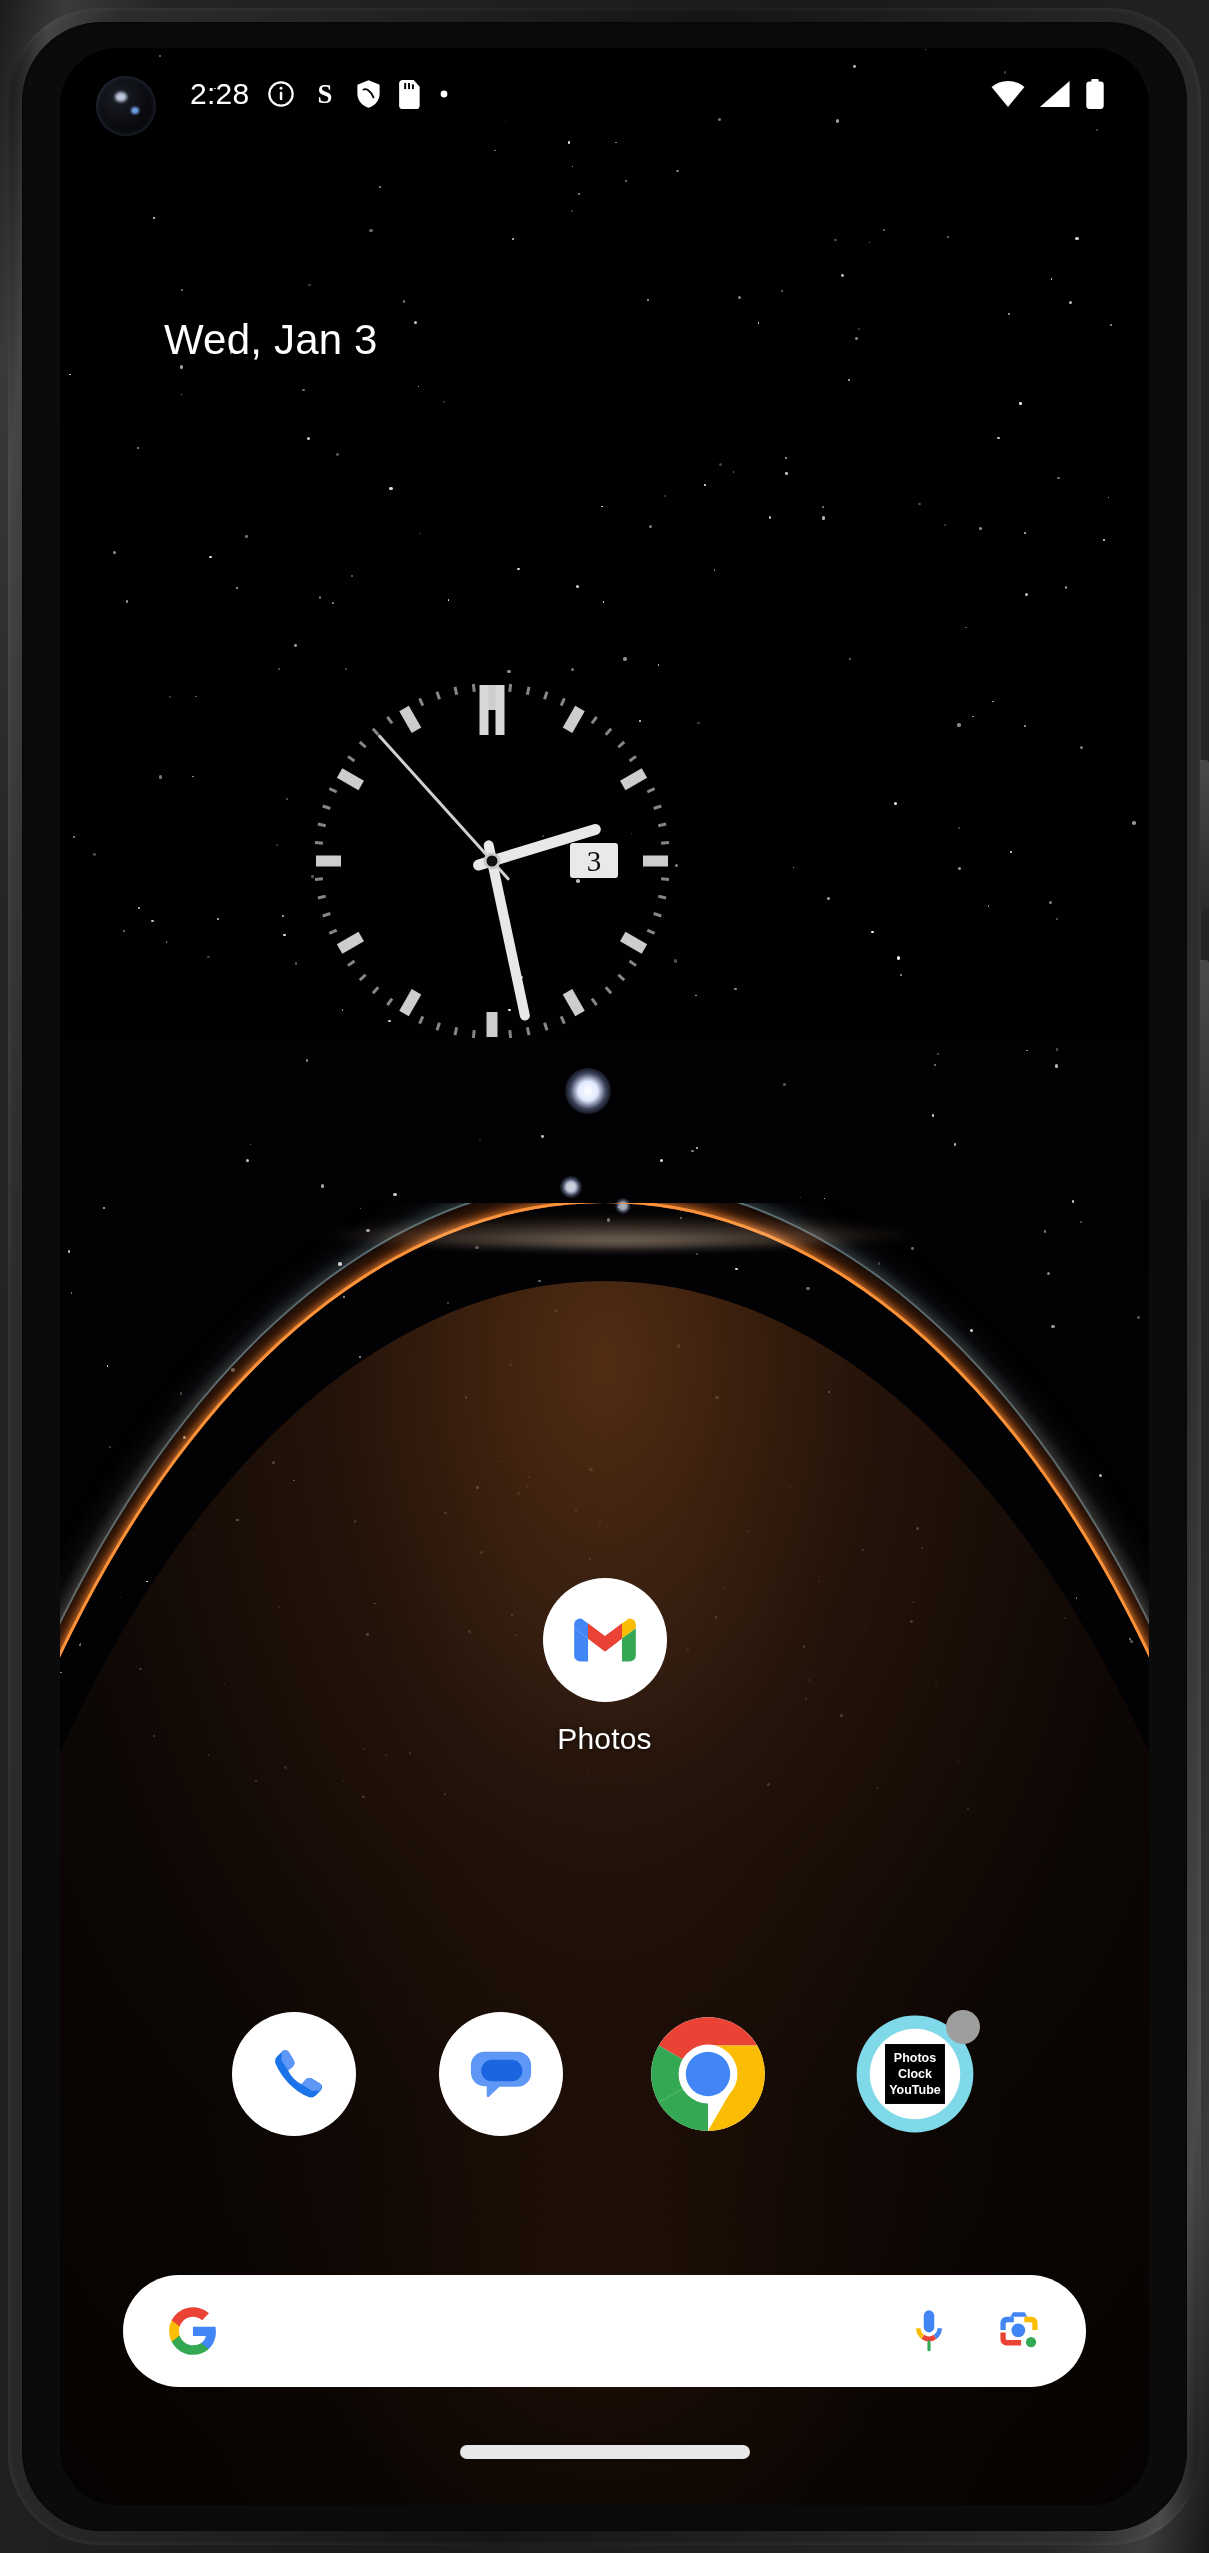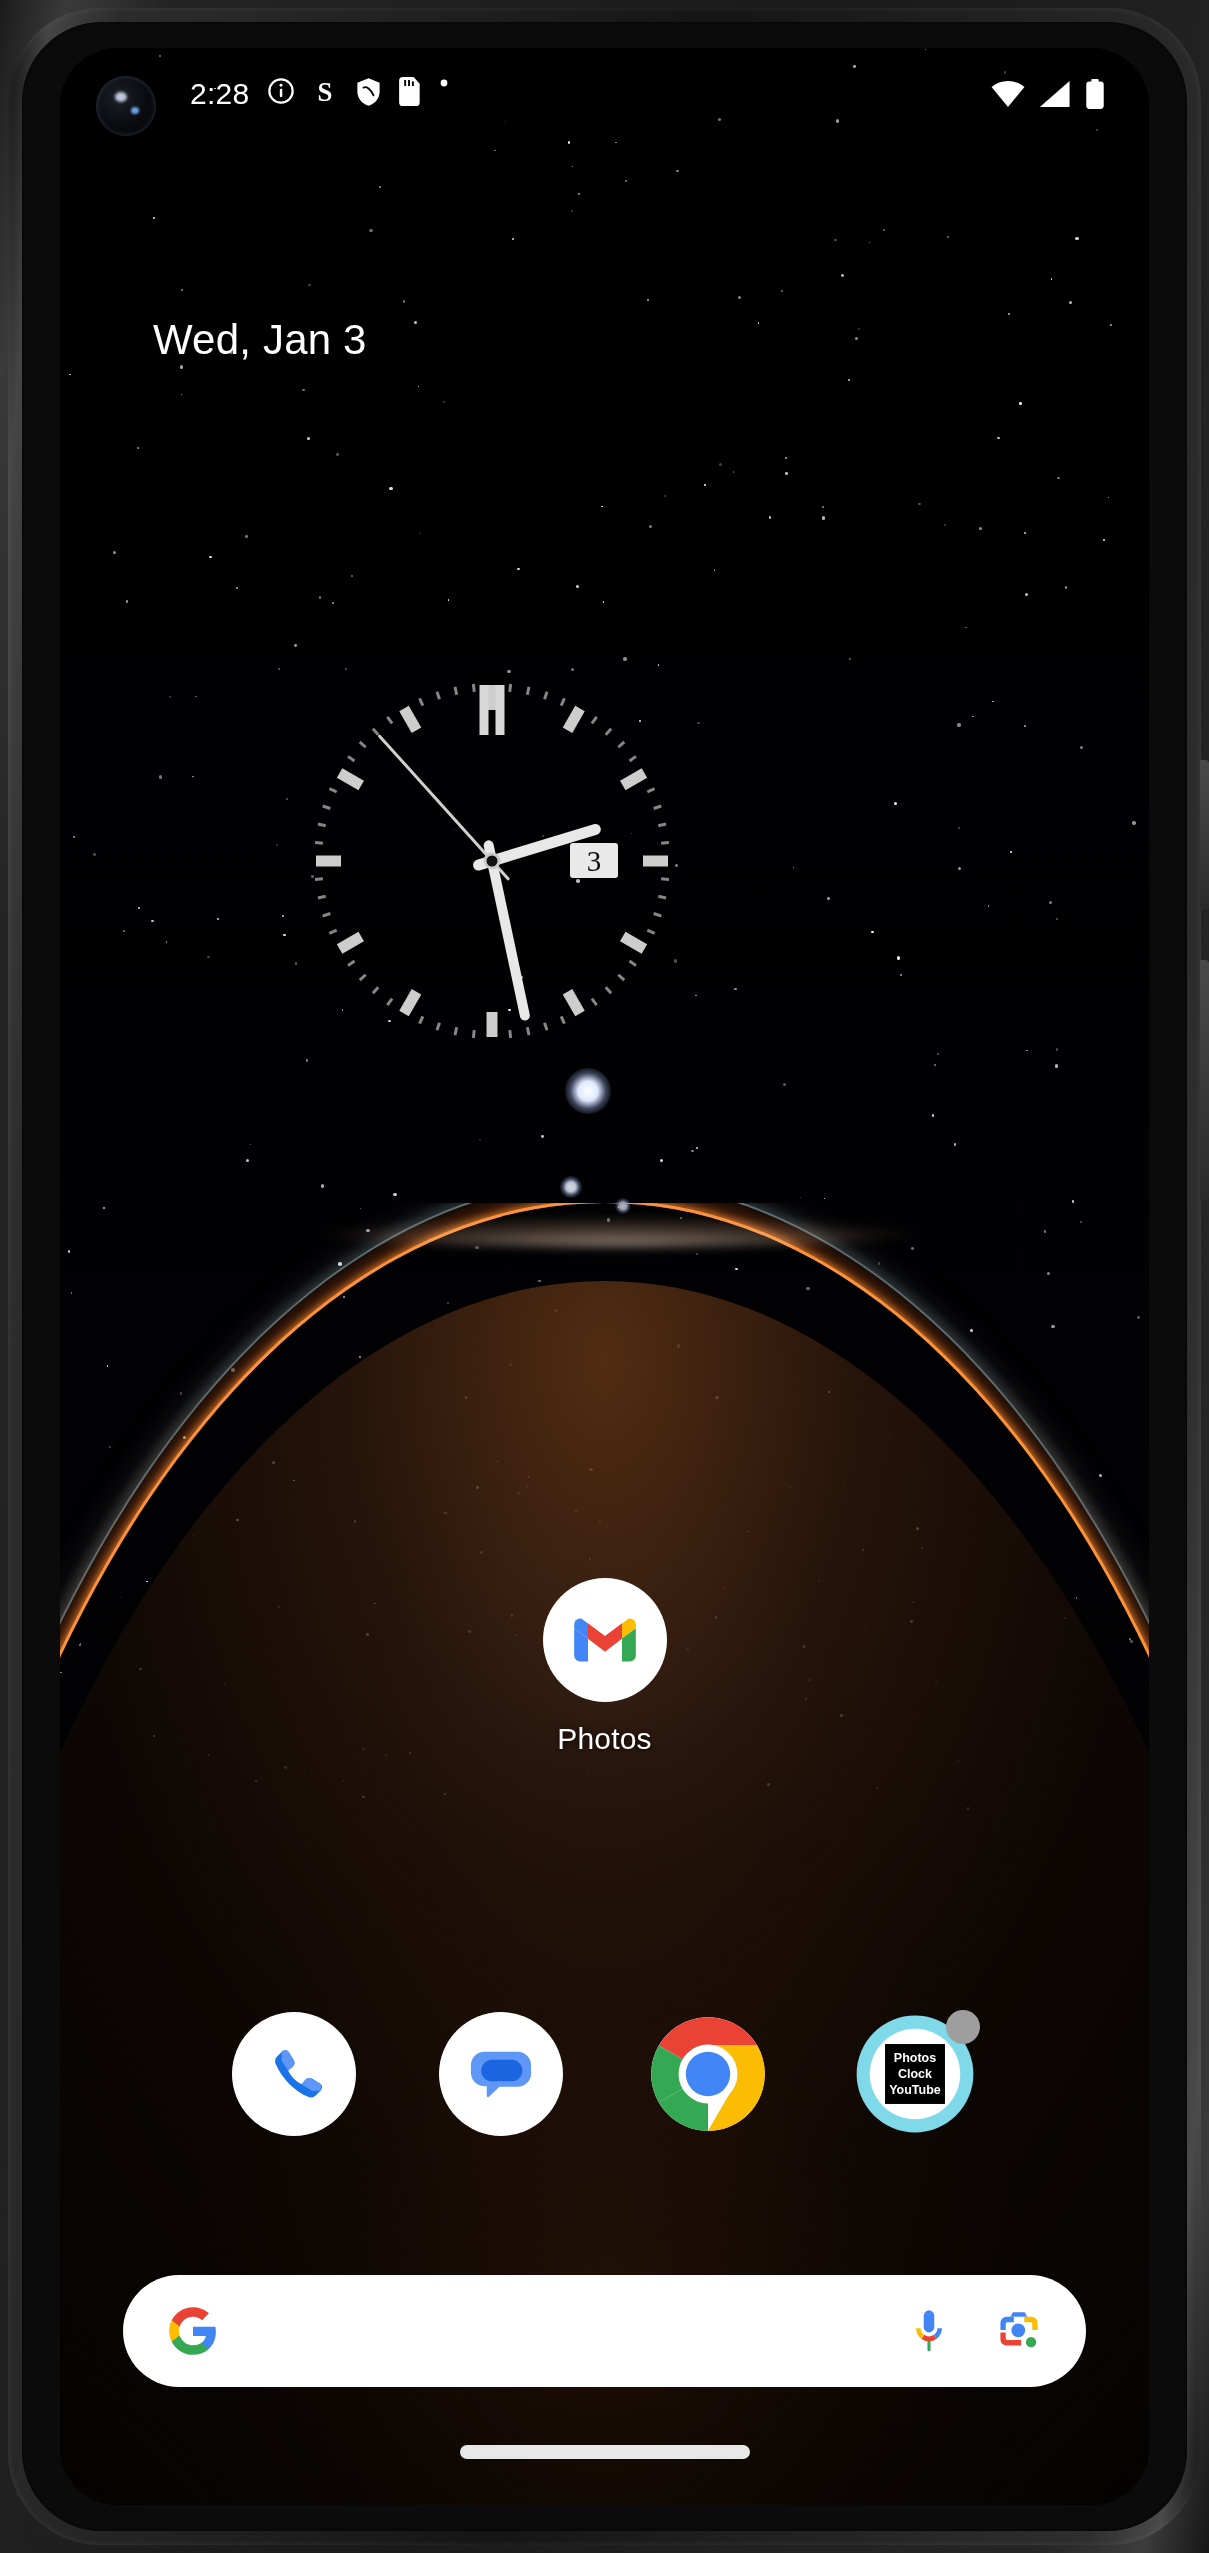--- a/index.html
+++ b/index.html
@@ -125,21 +125,21 @@
 
   
   #status-bar {
     position: absolute; left:0; top:0;
     width: 100%; height: 92px;
     display: flex; align-items: center;
     padding: 0 44px;
     box-sizing: border-box;
     z-index: 20;
   }
-  #status-left { display:flex; align-items:flex-start; gap:17px; flex:1; padding-left: 86px;}
+  #status-left { display:flex; align-items:center; gap:17px; flex:1; padding-left: 86px;}
   #status-right { display:flex; align-items:center; gap:14px; }
   #clock-text { color:#fff; font-size:30px; letter-spacing:0.3px; font-family:"Liberation Sans", sans-serif; }
   .sicon { display:inline-flex; align-items:center; justify-content:center; }
 
   
   #camera-hole {
     position:absolute; left: 36px; top: 28px;
     width: 60px; height: 60px; border-radius: 50%;
     background: radial-gradient(circle at 38% 36%, #1b1e26 0%, #0a0b0f 55%, #050506 100%);
     box-shadow: inset 0 0 5px rgba(90,110,150,0.45), 0 0 3px rgba(0,0,0,0.9);
@@ -153,21 +153,21 @@
   }
   #camera-hole::before {
     content:""; position:absolute; left:58%; top:52%;
     width:8px; height:7px; border-radius:50%;
     background: rgba(120,175,255,0.9);
     filter: blur(1px);
   }
 
   
   #date-row {
-    position:absolute; left:5px; top:268px; width:100%;
+    position:absolute; left:16px; top:268px; width:100%;
     padding-left: 88px; box-sizing:border-box; z-index: 15;
   }
   #date-text {
     color:#ffffff; font-size:42px; font-weight:400; letter-spacing:0.2px;
     text-shadow: 0 1px 5px rgba(0,0,0,0.8);
   }
 
   
   #clock-widget {
     position:absolute;

